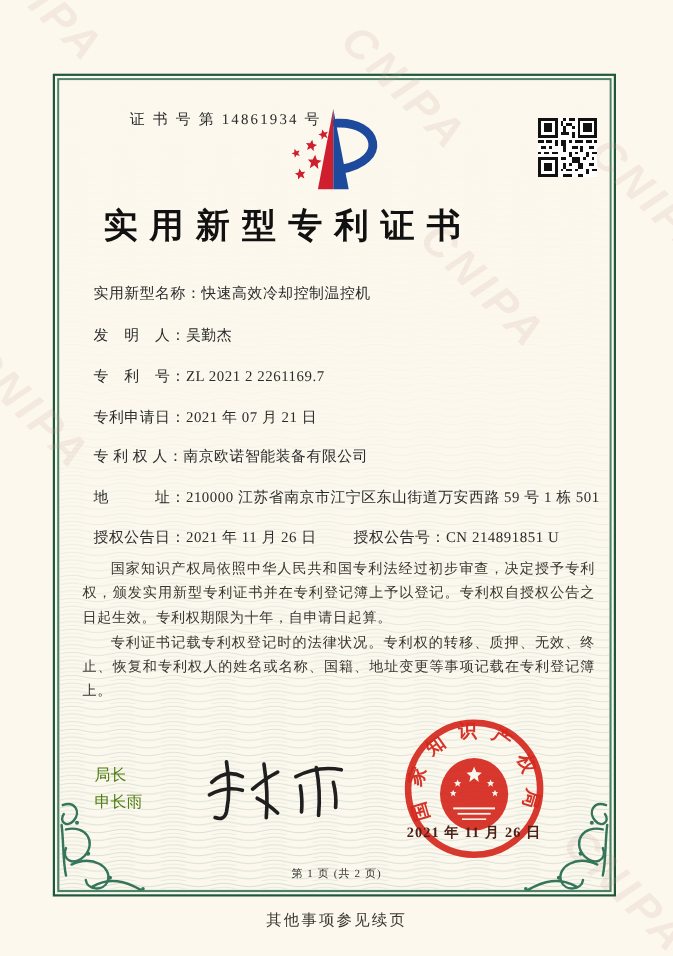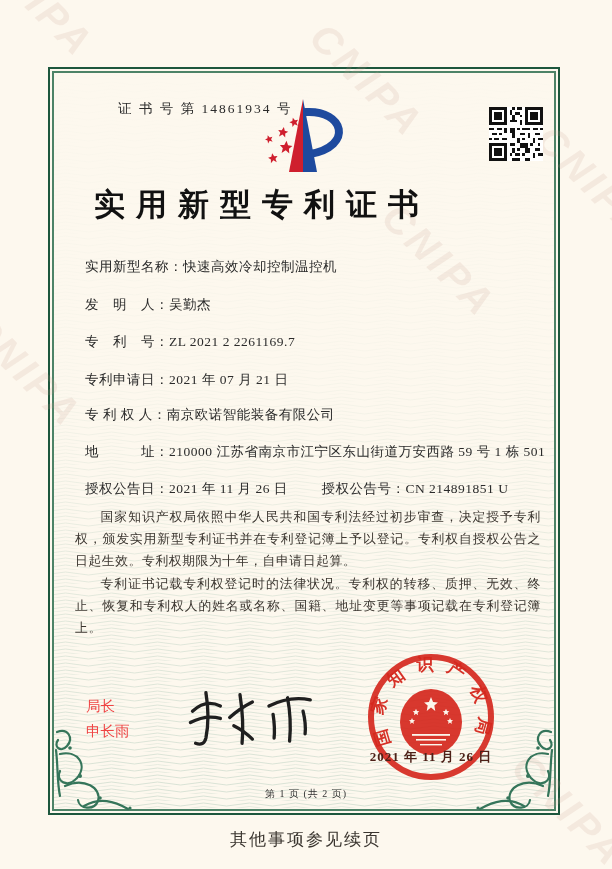--- a/index.html
+++ b/index.html
@@ -51,36 +51,36 @@
     width:392px;word-break:break-all;line-height:18px;letter-spacing:0.5px;
   }
   .paras{
     position:absolute;left:75px;top:506px;width:466px;
     font-size:12.8px;line-height:22.2px;color:#3a352f;letter-spacing:0.6px;
     text-align:justify;
   }
   .paras p{margin:0;text-indent:2em;}
   .director{
     position:absolute;left:86px;top:694px;
-    font-family:Liberation Serif, serif;
-    font-size:14.5px;font-weight:500;color:#ef4444;line-height:25px;
+    font-family:Liberation Mono, monospace;
+    font-size:14.5px;font-weight:500;color:#4d7c0f;line-height:25px;
   }
   .sig{position:absolute;left:178px;top:684px;width:155px;height:72px;}
   .seal{position:absolute;left:366px;top:652px;width:130px;height:130px;}
   .seal-date{
     position:absolute;left:352px;top:748px;width:158px;text-align:center;
     font-size:13px;font-weight:700;color:#4d2017;letter-spacing:1px;z-index:3;
   }
   .pagenum{
     position:absolute;left:0;top:787px;width:612px;text-align:center;
     font-size:10px;color:#333;letter-spacing:1px;
   }
   .footnote{
     position:absolute;left:0;top:828px;width:612px;text-align:center;
-    font-size:17px;color:#3a352f;letter-spacing:2px;
+    font-size:14px;color:#3a352f;letter-spacing:2px;
   }
   .orn{position:absolute;width:84px;height:86px;z-index:2;}
   .orn-l{left:52px;top:726px;}
   .orn-r{right:56px;top:726px;transform:scaleX(-1);}
 </style>
 </head>
 <body>
 
 <div class="wm" style="left:-34px;top:-22px;">CNIPA</div>
 <div class="wm" style="left:296px;top:58px;">CNIPA</div>

